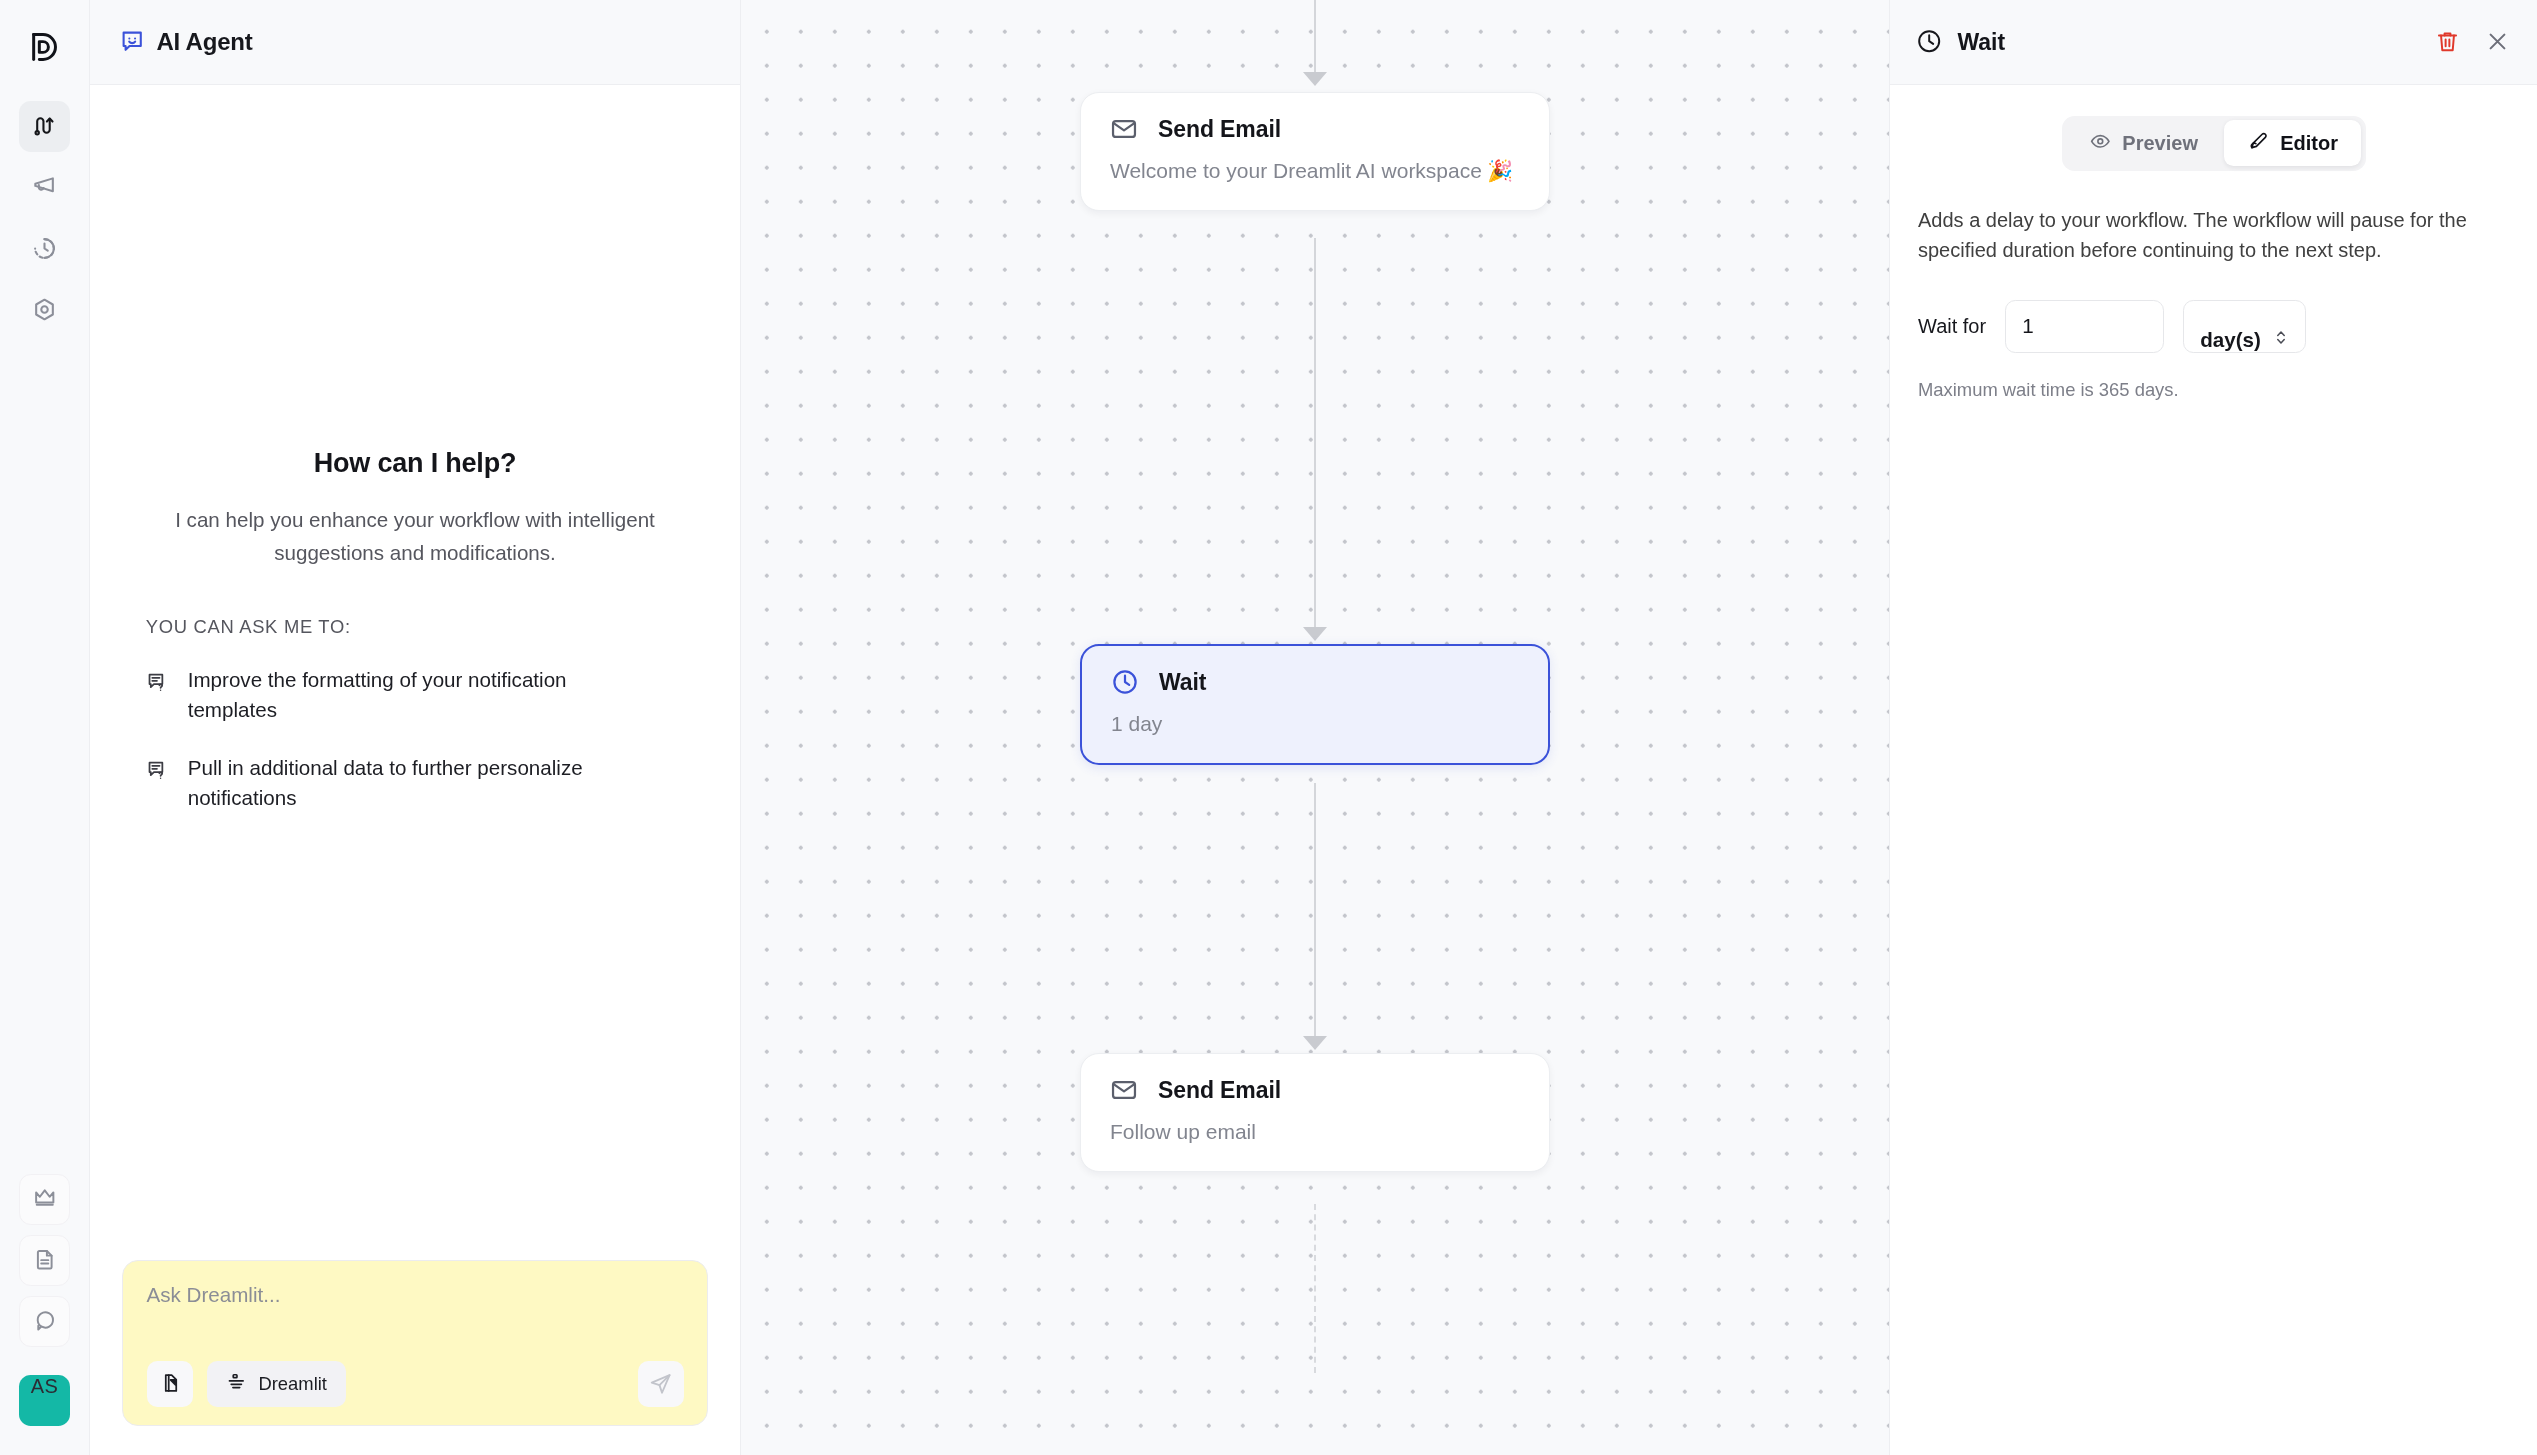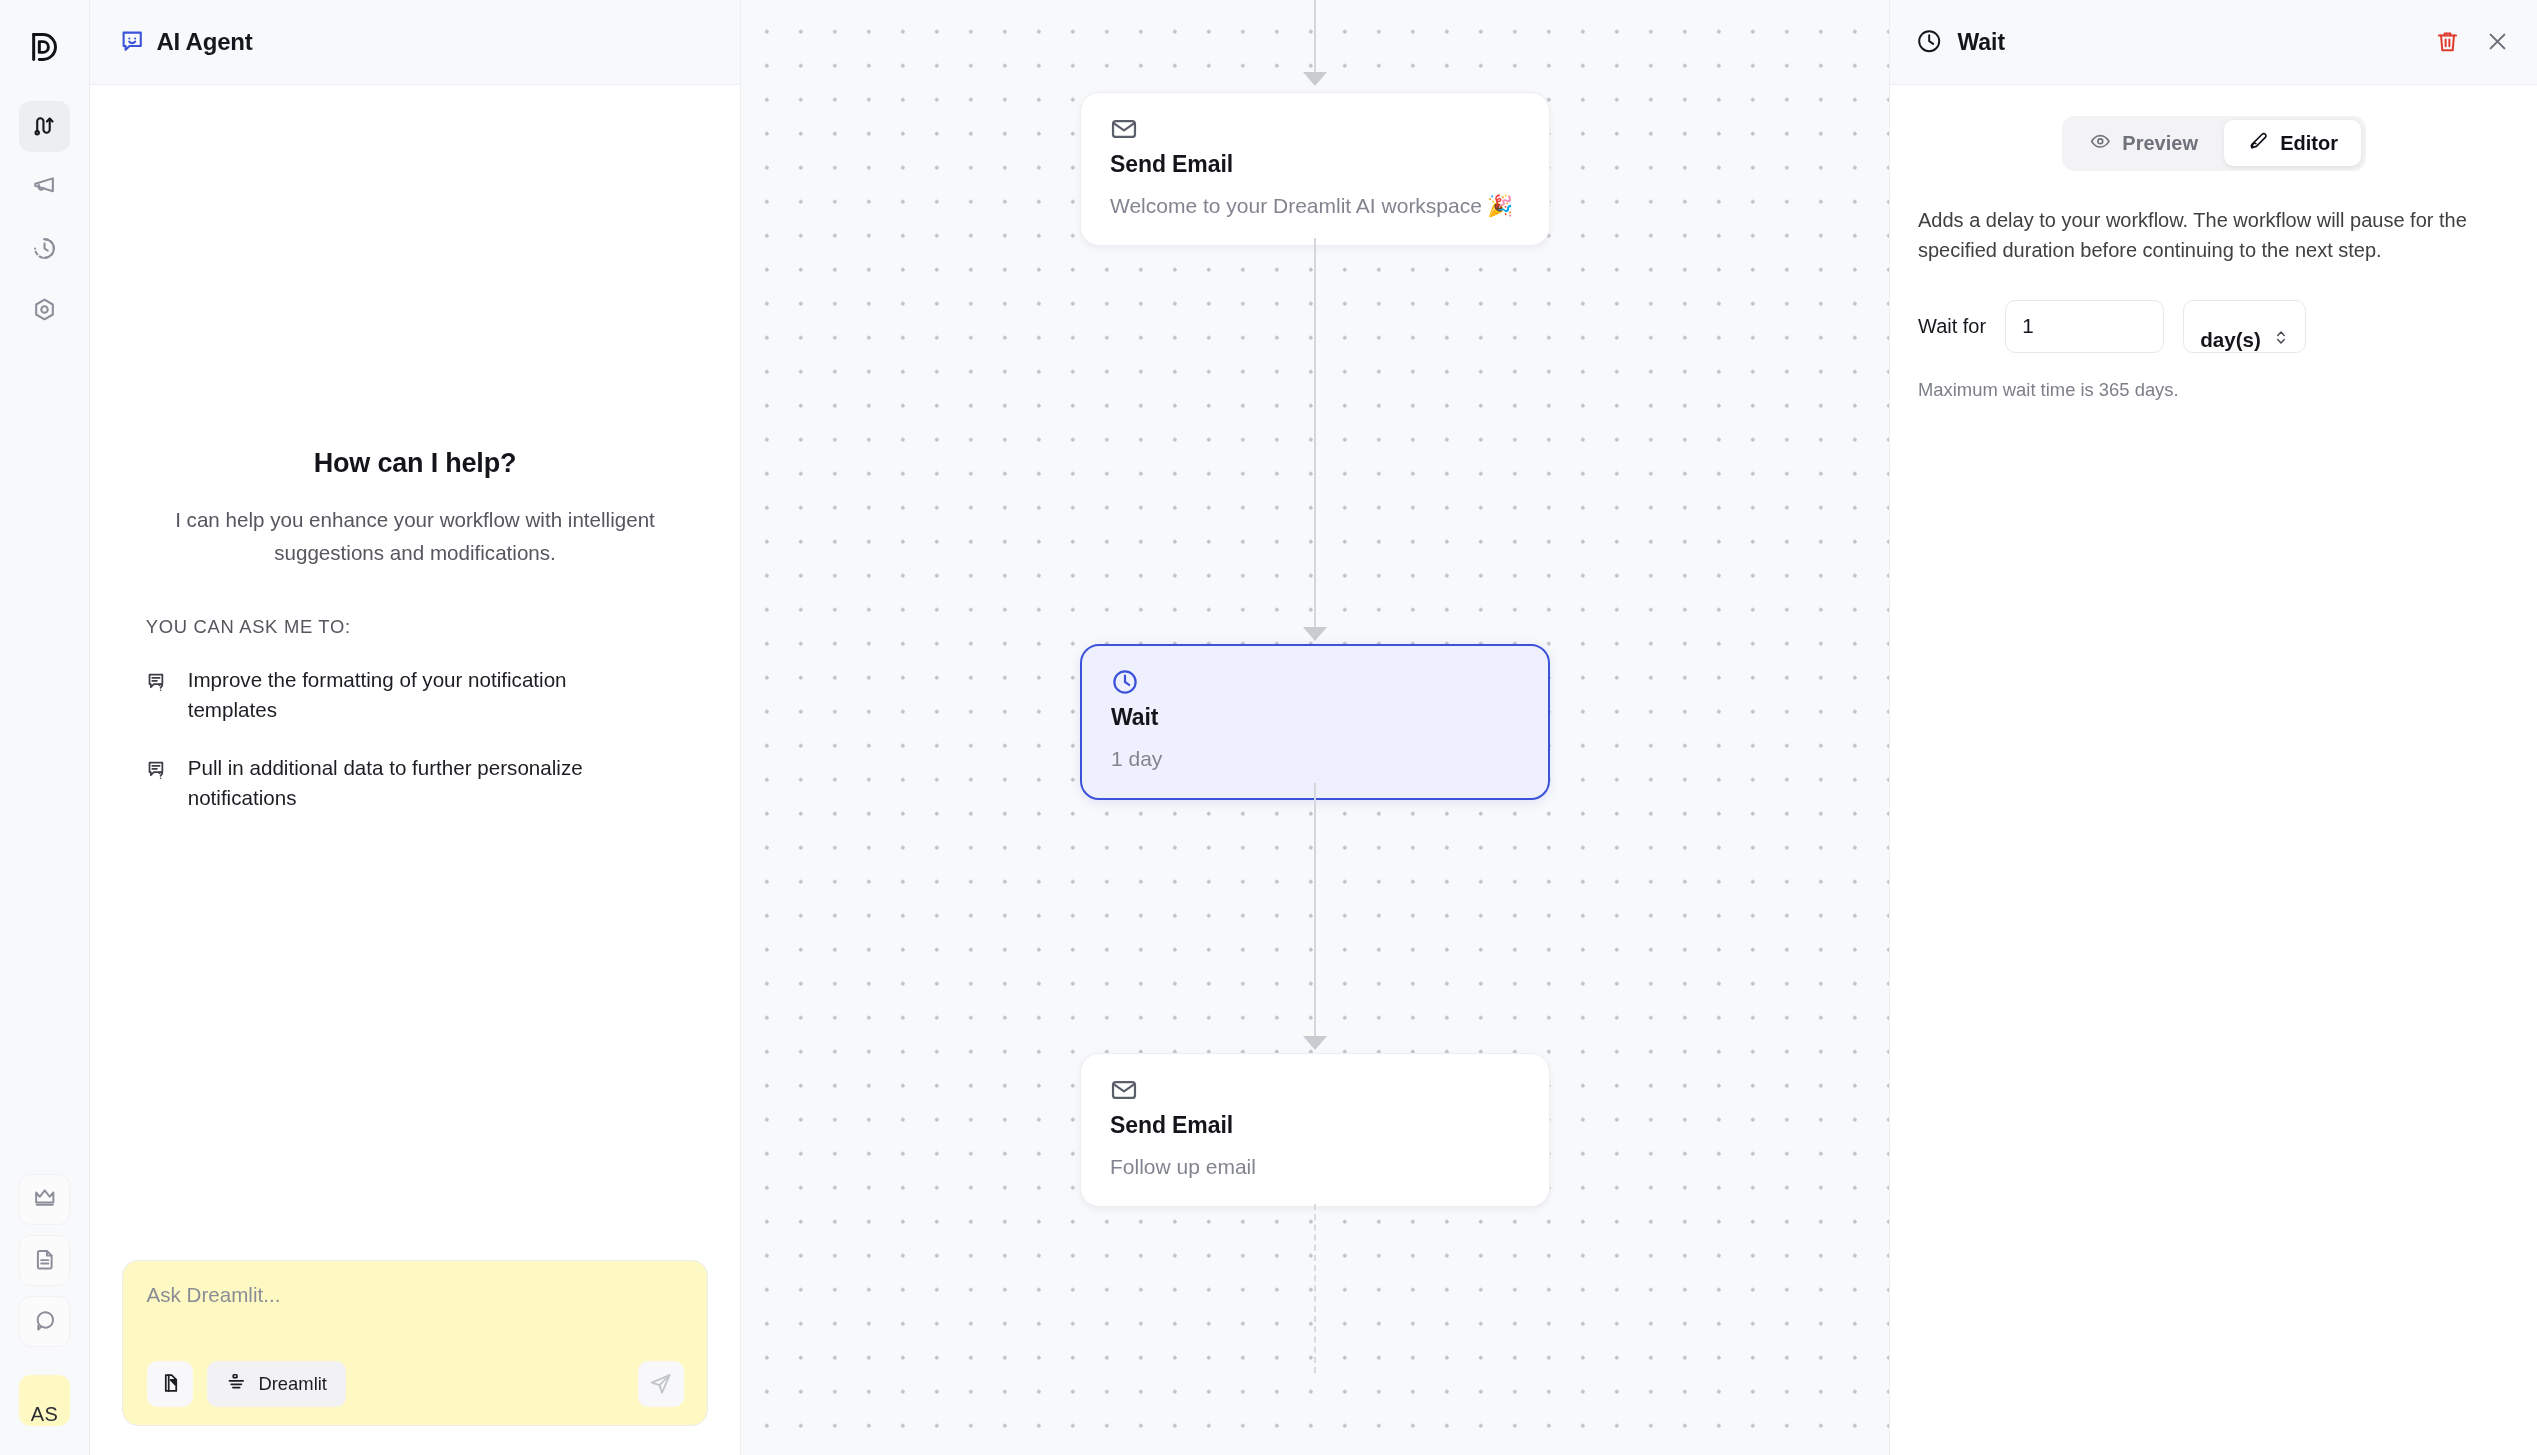--- a/index.html
+++ b/index.html
@@ -26,22 +26,22 @@
     width: 51px; height: 51px; border-radius: 11.7px;
     display: flex; align-items: center; justify-content: center;
     color: #8c8f99;
   }
   .rail-btn.active { background: #eceef1; color: #15161a; }
   .rail-spacer { flex: 1 1 auto; }
   .rail-bottom { display:flex; flex-direction:column; align-items:center; gap: 10.3px; margin-bottom: 29px; }
   .rail-btn.soft { background: #fbfbfc; border: 1.5px solid #f2f1f4; }
   .avatar {
     width: 51px; height: 51px; border-radius: 11.7px;
-    background: #fef9c3; color: #2b2c33;
-    display:flex; align-items:flex-end; justify-content:center;
+    background: #14b8a6; color: #2b2c33;
+    display:flex; align-items:flex-start; justify-content:center;
     font-size: 20px; font-weight: 500; letter-spacing: 0.4px;
     margin-top: 17.6px;
   }
 
   
   .agent {
     width: 651px; flex: 0 0 651px; height: 1455px;
     background: #ffffff;
     border-right: 1.5px solid #edeef1;
     display: flex; flex-direction: column;
@@ -143,21 +143,21 @@
   .node {
     position: absolute; left: 0; width: 470px;
     background: #fff; border: 1.5px solid #eceef1; border-radius: 19px;
     box-shadow: 0 2.2px 7.3px rgba(20,22,40,.05);
     padding: 22px 29px 25px 29px;
   }
   .node.sel {
     background: #eef1fd; border: 2.9px solid #3b52d9;
     box-shadow: 0 2.9px 10.3px rgba(59,82,217,.12);
   }
-  .node-head { display: flex; gap: 8px; flex-direction: column; }
+  .node-head { display: flex; align-items: center; gap: 20px; }
   .node-ic { color: #5b5f6c; display: flex; }
   .node.sel .node-ic { color: #3b52d9; }
   .node-title { font-size: 23px; font-weight: 700; color: #14151a; letter-spacing: -0.1px; }
   .node-desc { margin-top: 12.5px; font-size: 21px; line-height: 1.42; color: #82858f; }
   .conn { position: absolute; left: 50%; transform: translateX(-50%); }
   .conn .ln { width: 2.9px; background: #d4d6da; margin: 0 auto; }
   .conn .ln.dash {
     background: none;
     border-left: 2.9px dashed #d8dade;
     width: 0;

